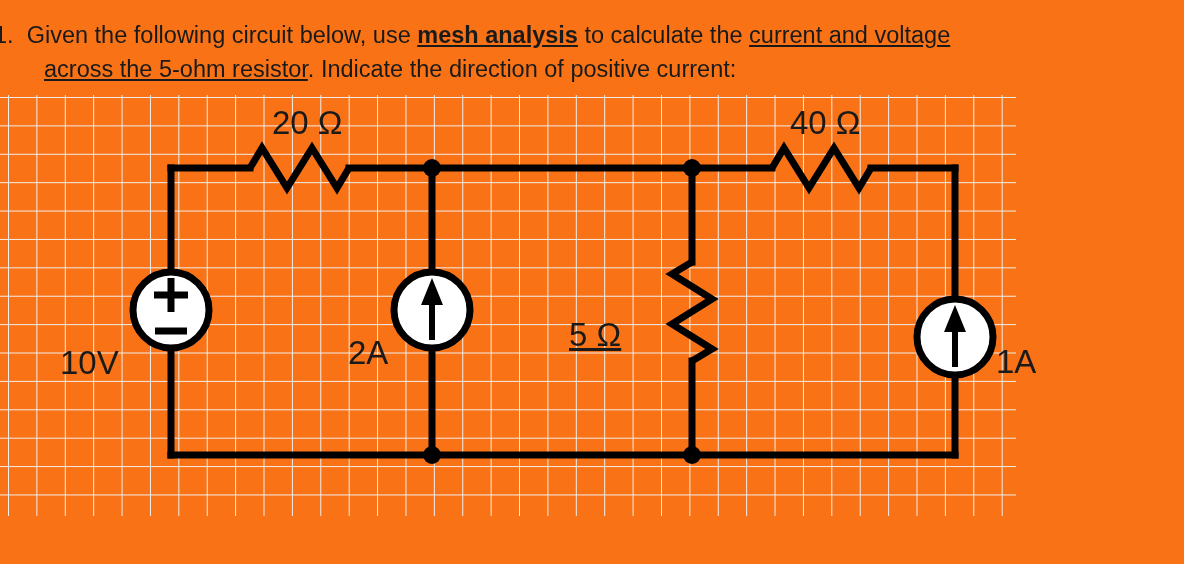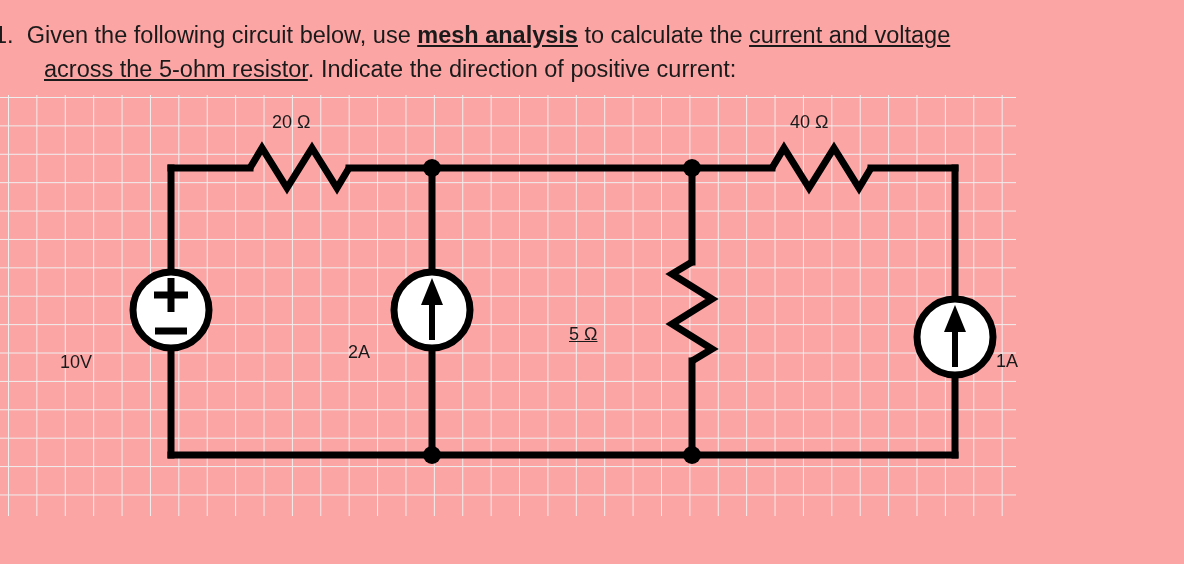--- a/index.html
+++ b/index.html
@@ -9,21 +9,21 @@
   }
   body {
     font-family: "Liberation Sans", sans-serif;
     color: #000000;
   }
   #page {
     position: relative;
     width: 1184px;
     height: 564px;
     overflow: hidden;
-    background: #fca5a5;
+    background: #f97316;
   }
 
   
   #question {
     position: absolute;
     left: 0px;
     top: 18px;
     width: 1184px;
     z-index: 5;
   }
@@ -91,21 +91,21 @@
   .pm {
     stroke: #000000;
     stroke-width: 7;
     stroke-linecap: butt;
   }
   .node { fill: #000000; stroke: none; }
 
   
   .clabel {
     position: absolute;
-    font-size: 18px;
+    font-size: 33px;
     line-height: 25px;
     color: #1a1a1a;
     white-space: nowrap;
     z-index: 4;
   }
   #lbl-r20  { left: 272px; top: 110px; }
   #lbl-r30  { left: 790px; top: 110px; }
   #lbl-r5   { left: 569px; top: 322px; text-decoration: underline; }
   #lbl-v10  { left: 60px;  top: 350px; }
   #lbl-i2a  { left: 348px; top: 340px; }

